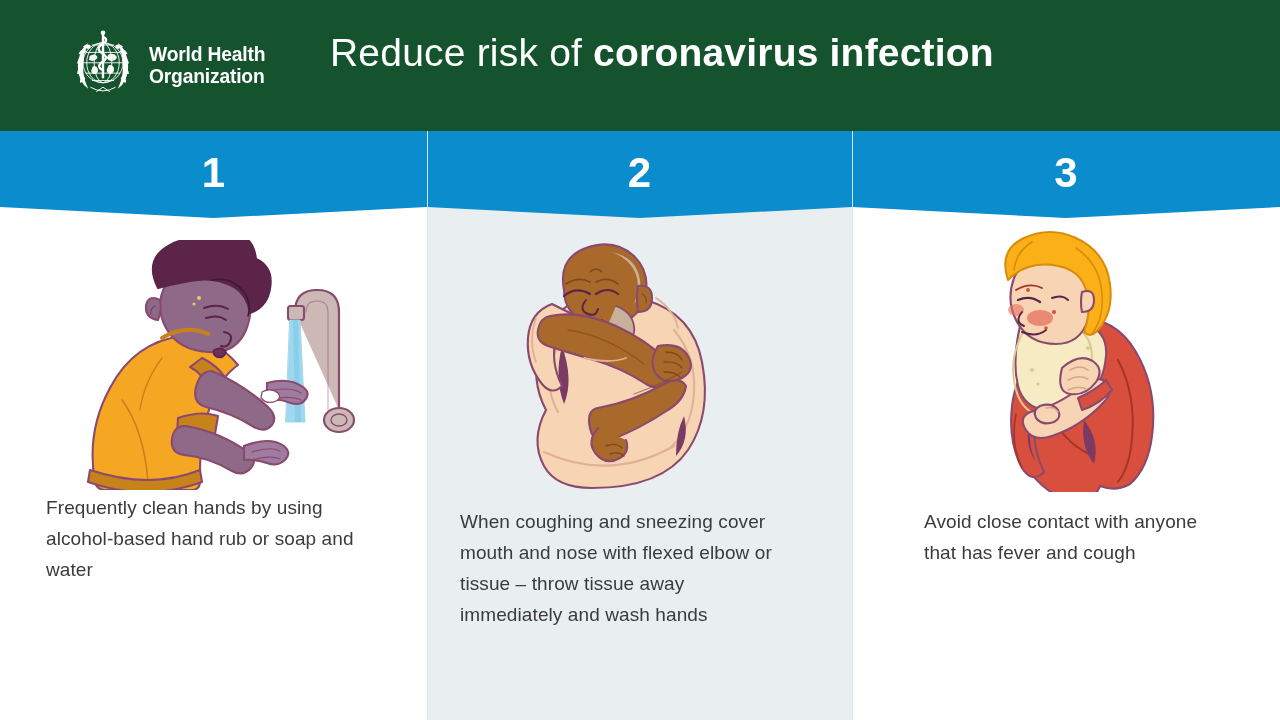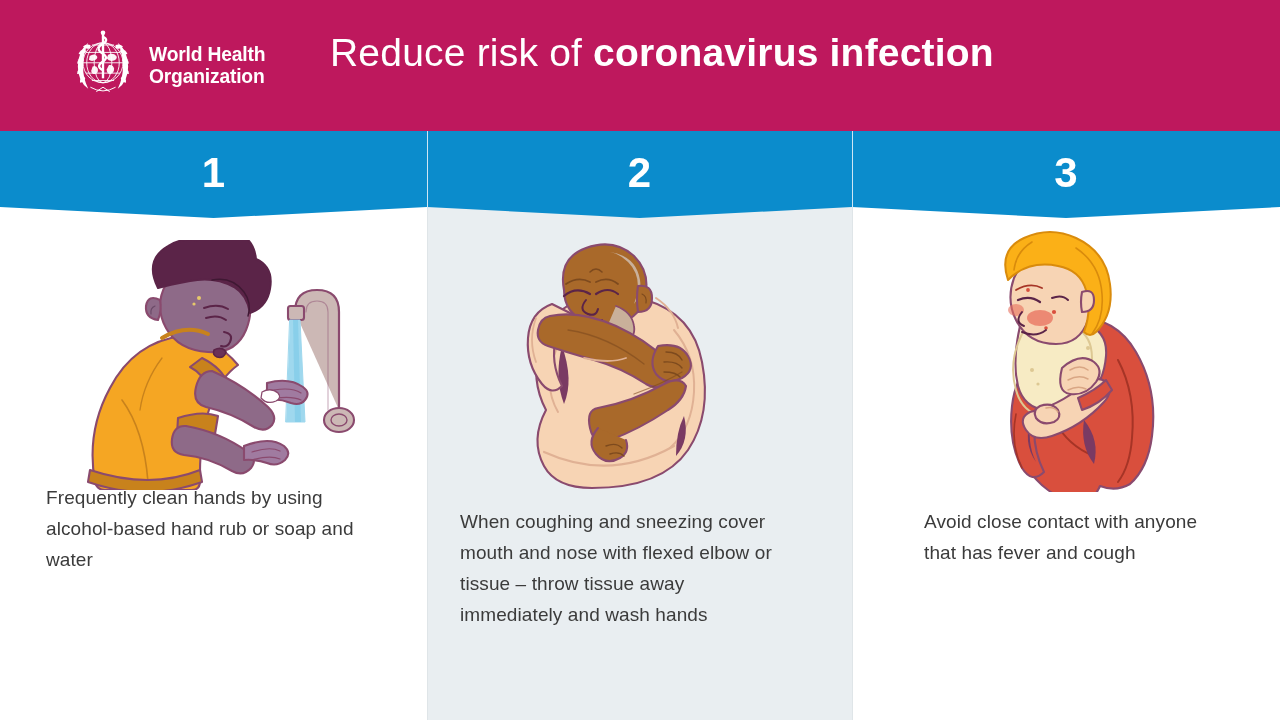--- a/index.html
+++ b/index.html
@@ -14,21 +14,21 @@
 
   
   .col-bg{ position:absolute; top:131px; bottom:0; }
   #col-bg-1{ left:0;     width:427px;  background:#ffffff; }
   #col-bg-2{ left:427px; width:425px;  background:#e9eef1; }
   #col-bg-3{ left:852px; width:428px;  background:#ffffff; }
 
   
   #header{
     position:absolute; left:0; top:0; width:1280px; height:131px;
-    background:#be185d;
+    background:#14532d;
   }
   #logo-lockup{
     position:absolute; left:66px; top:28px;
     display:flex; align-items:center; gap:9px;
   }
   #who-emblem{ width:74px; height:74px; display:block; }
   #who-wordmark{
     color:#ffffff; font-weight:bold; font-size:20.5px; line-height:1.08;
     letter-spacing:-0.2px; white-space:pre-line;
     font-family:"Liberation Sans", sans-serif;
@@ -69,21 +69,21 @@
   #illus-2{ left:498px; top:238px; width:276px; height:252px; }
   #illus-3{ left:958px; top:230px; width:234px; height:262px; }
 
   
   .caption{
     position:absolute; color:#3b3b3b;
     font-size:19px; line-height:31px; font-weight:300;
     letter-spacing:0.1px;
     font-family:"Liberation Sans", sans-serif;
   }
-  #caption-1{ left:46px;  top:482px; width:330px; }
+  #caption-1{ left:46px;  top:492px; width:330px; }
   #caption-2{ left:460px; top:506px; width:330px; }
   #caption-3{ left:900px; top:506px; width:300px;margin-left:24px; }
 </style>
 </head>
 <body>
 
 <div id="poster">
 
   <div class="col-bg" id="col-bg-1"></div>
   <div class="col-bg" id="col-bg-2"></div>

